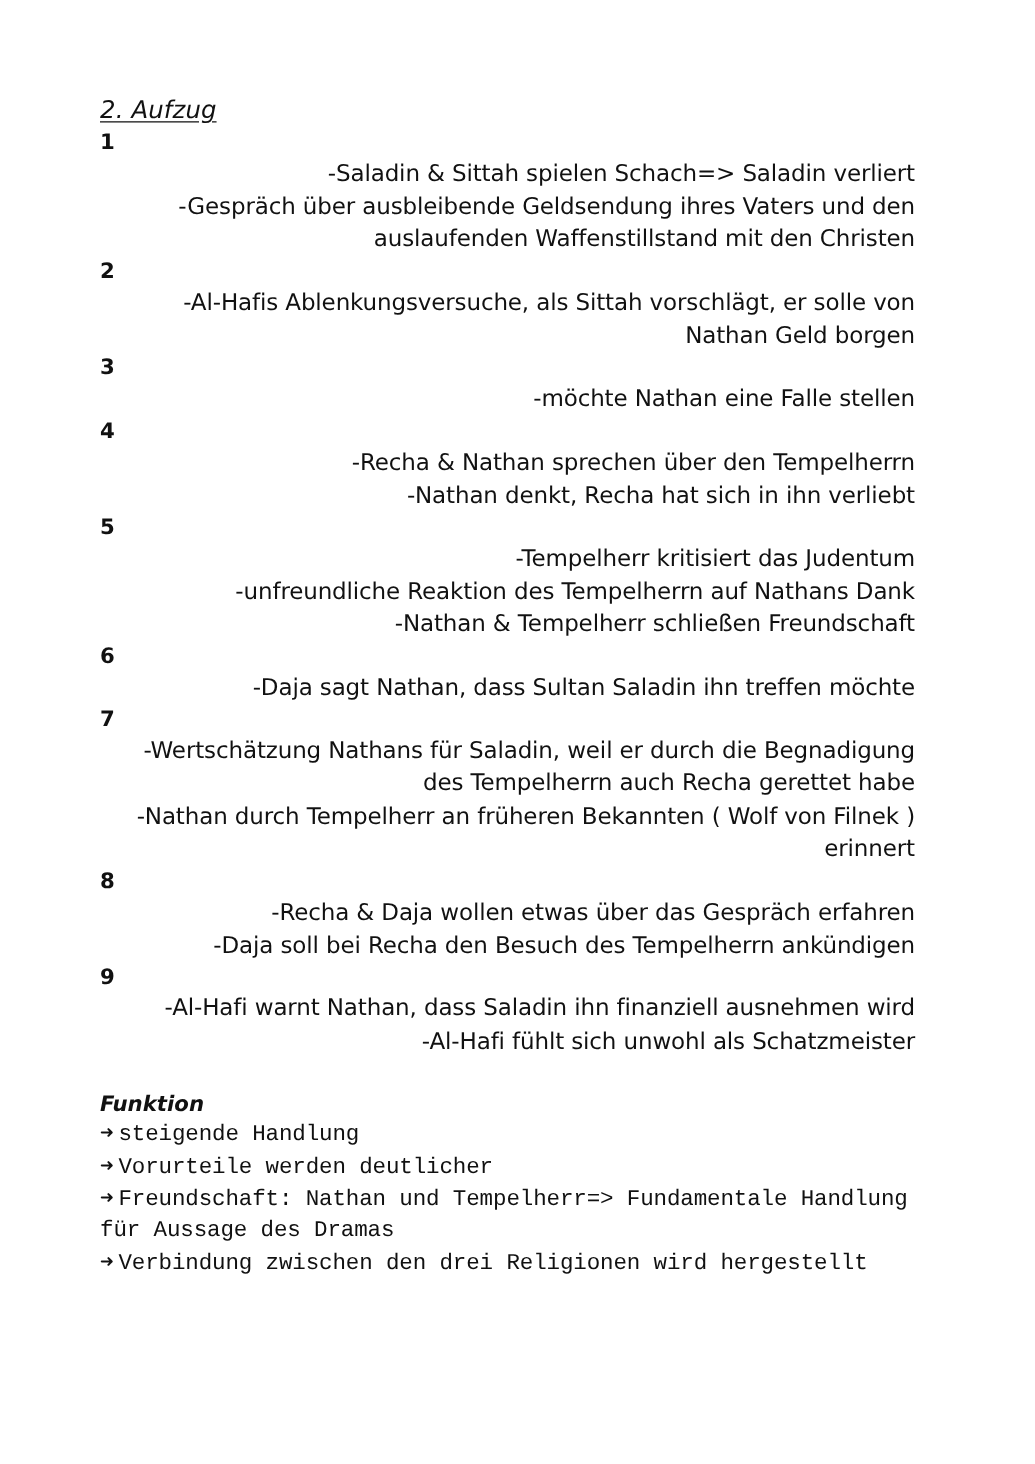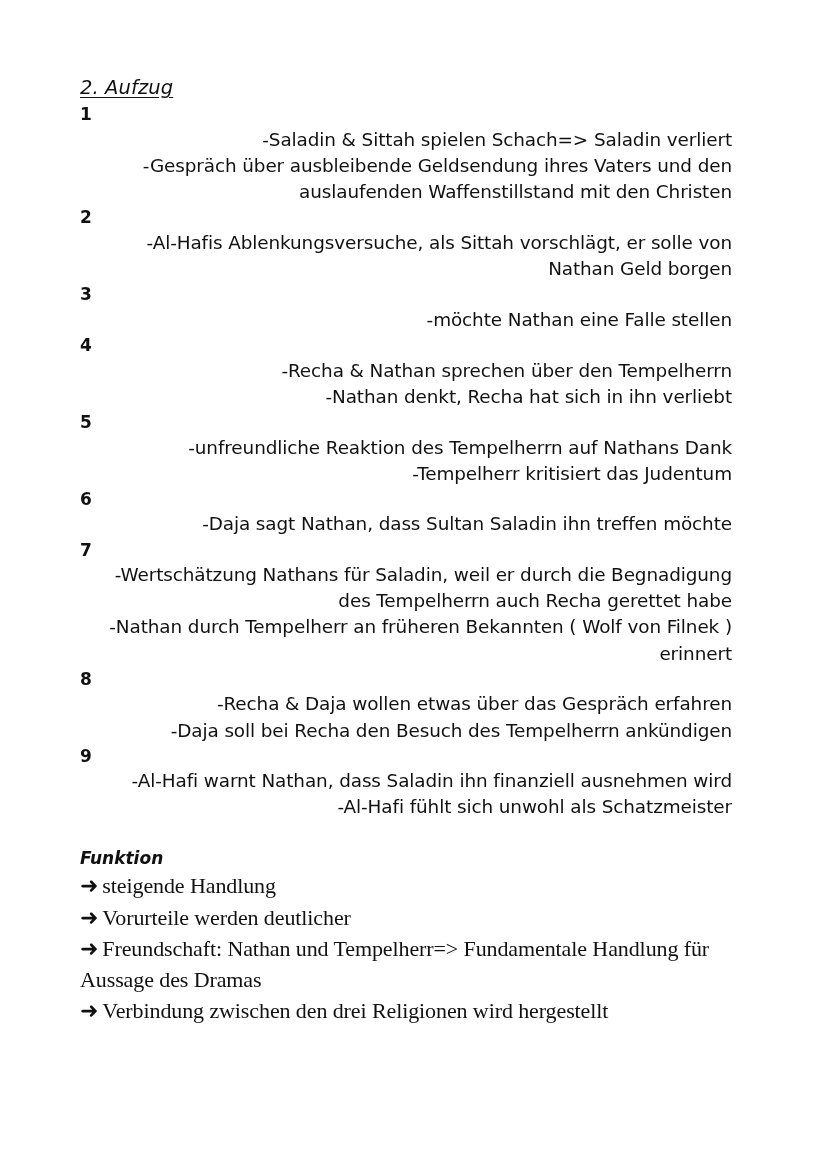--- a/index.html
+++ b/index.html
@@ -53,22 +53,22 @@
     font-style: italic;
     font-weight: bold;
     font-size: 17px;
     line-height: 1.4;
     margin: 0;
   }
   .spacer {
     height: 26px;
   }
   .func-line {
-    font-family: Liberation Serif, serif;
-    font-size: 22px;
+    font-family: Liberation Mono, monospace;
+    font-size: 18px;
     line-height: 1.42;
     margin: 0;
     letter-spacing: -0.1px;
   }
   .arrow {
     display: inline-block;
     padding-right: 4px;
   }
 </style>
 </head>
@@ -97,22 +97,23 @@
     </div>
 
     <div>
       <p class="scene-num">4</p>
       <p class="line">-Recha &amp; Nathan sprechen über den Tempelherrn</p>
       <p class="line">-Nathan denkt, Recha hat sich in ihn verliebt</p>
     </div>
 
     <div>
       <p class="scene-num">5</p>
+      <p class="line">-Tempelherr kritisiert das Judentum</p>
       <p class="line">-unfreundliche Reaktion des Tempelherrn auf Nathans Dank</p>
-      <p class="line">-Tempelherr kritisiert das Judentum</p>
+      <p class="line">-Nathan &amp; Tempelherr schließen Freundschaft</p>
     </div>
 
     <div>
       <p class="scene-num">6</p>
       <p class="line">-Daja sagt Nathan, dass Sultan Saladin ihn treffen möchte</p>
     </div>
 
     <div>
       <p class="scene-num">7</p>
       <p class="line">-Wertschätzung Nathans für Saladin, weil er durch die Begnadigung des Tempelherrn auch Recha gerettet habe</p>

